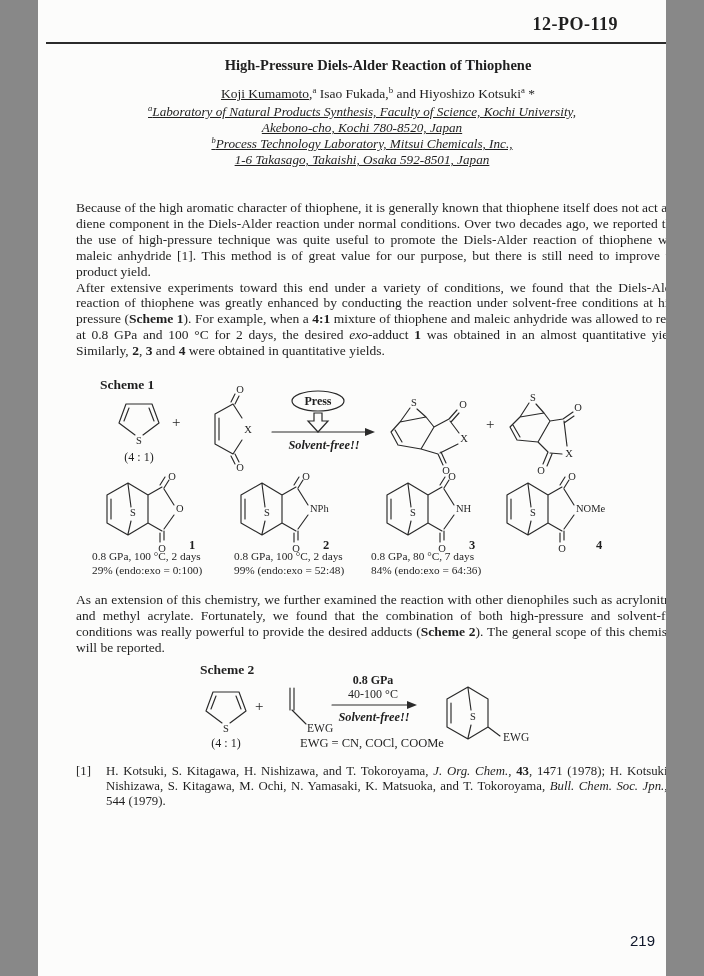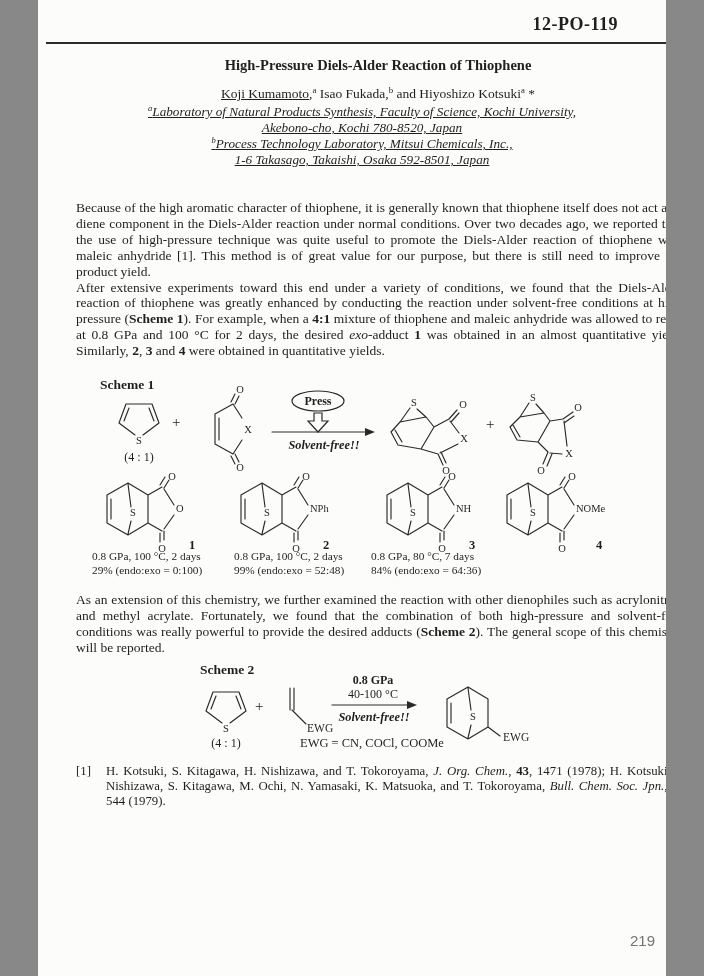--- a/index.html
+++ b/index.html
@@ -27,21 +27,21 @@
   .ewg-def{font-size:12.5px;}
   .s2cond{font-size:12px; line-height:13px;}
   .reference{top:764px; left:38px; width:612px; font-size:12.8px; line-height:15.2px; text-align:justify; padding-left:30px; box-sizing:border-box;}
   .ref-marker{position:absolute; left:0; top:0;}
   .banner{
     left:665px; top:308px; width:30px; height:190px; background:#2e2e2e; border-radius:2px;
     color:#fff; font-family:"Liberation Sans","DejaVu Sans",sans-serif; font-weight:700; font-size:12.5px;
     writing-mode:vertical-rl; transform:rotate(180deg);
     display:flex; align-items:center; justify-content:center; letter-spacing:.4px; white-space:nowrap;
   }
-  .page-number{left:592px; top:932px; font-family:"Liberation Sans","DejaVu Sans",sans-serif; font-size:15px; color:#737373;}
+  .page-number{left:592px; top:932px; font-family:"Liberation Sans","DejaVu Sans",sans-serif; font-size:15px; color:#0f172a;}
   svg{overflow:visible;}
   .bond{stroke:#2a2a2a; stroke-width:1.15; fill:none; stroke-linecap:round; stroke-linejoin:round;}
   .shape{stroke:#2a2a2a; stroke-width:1.2; fill:none;}
   .fillhead{fill:#2a2a2a; stroke:none;}
   text.atom{font-family:"Liberation Serif","DejaVu Serif",serif; font-size:10.5px; fill:#1f1f1f; text-anchor:middle;}
   text.atom.start{text-anchor:start;}
   text.num{font-family:"Liberation Serif","DejaVu Serif",serif; font-size:12.5px; font-weight:700; fill:#1f1f1f;}
   text.press{font-family:"Liberation Serif","DejaVu Serif",serif; font-size:12px; font-weight:700; fill:#1f1f1f; text-anchor:middle;}
   text.ewg{font-family:"Liberation Serif","DejaVu Serif",serif; font-size:11.5px; fill:#1f1f1f; text-anchor:start;}
 </style>

